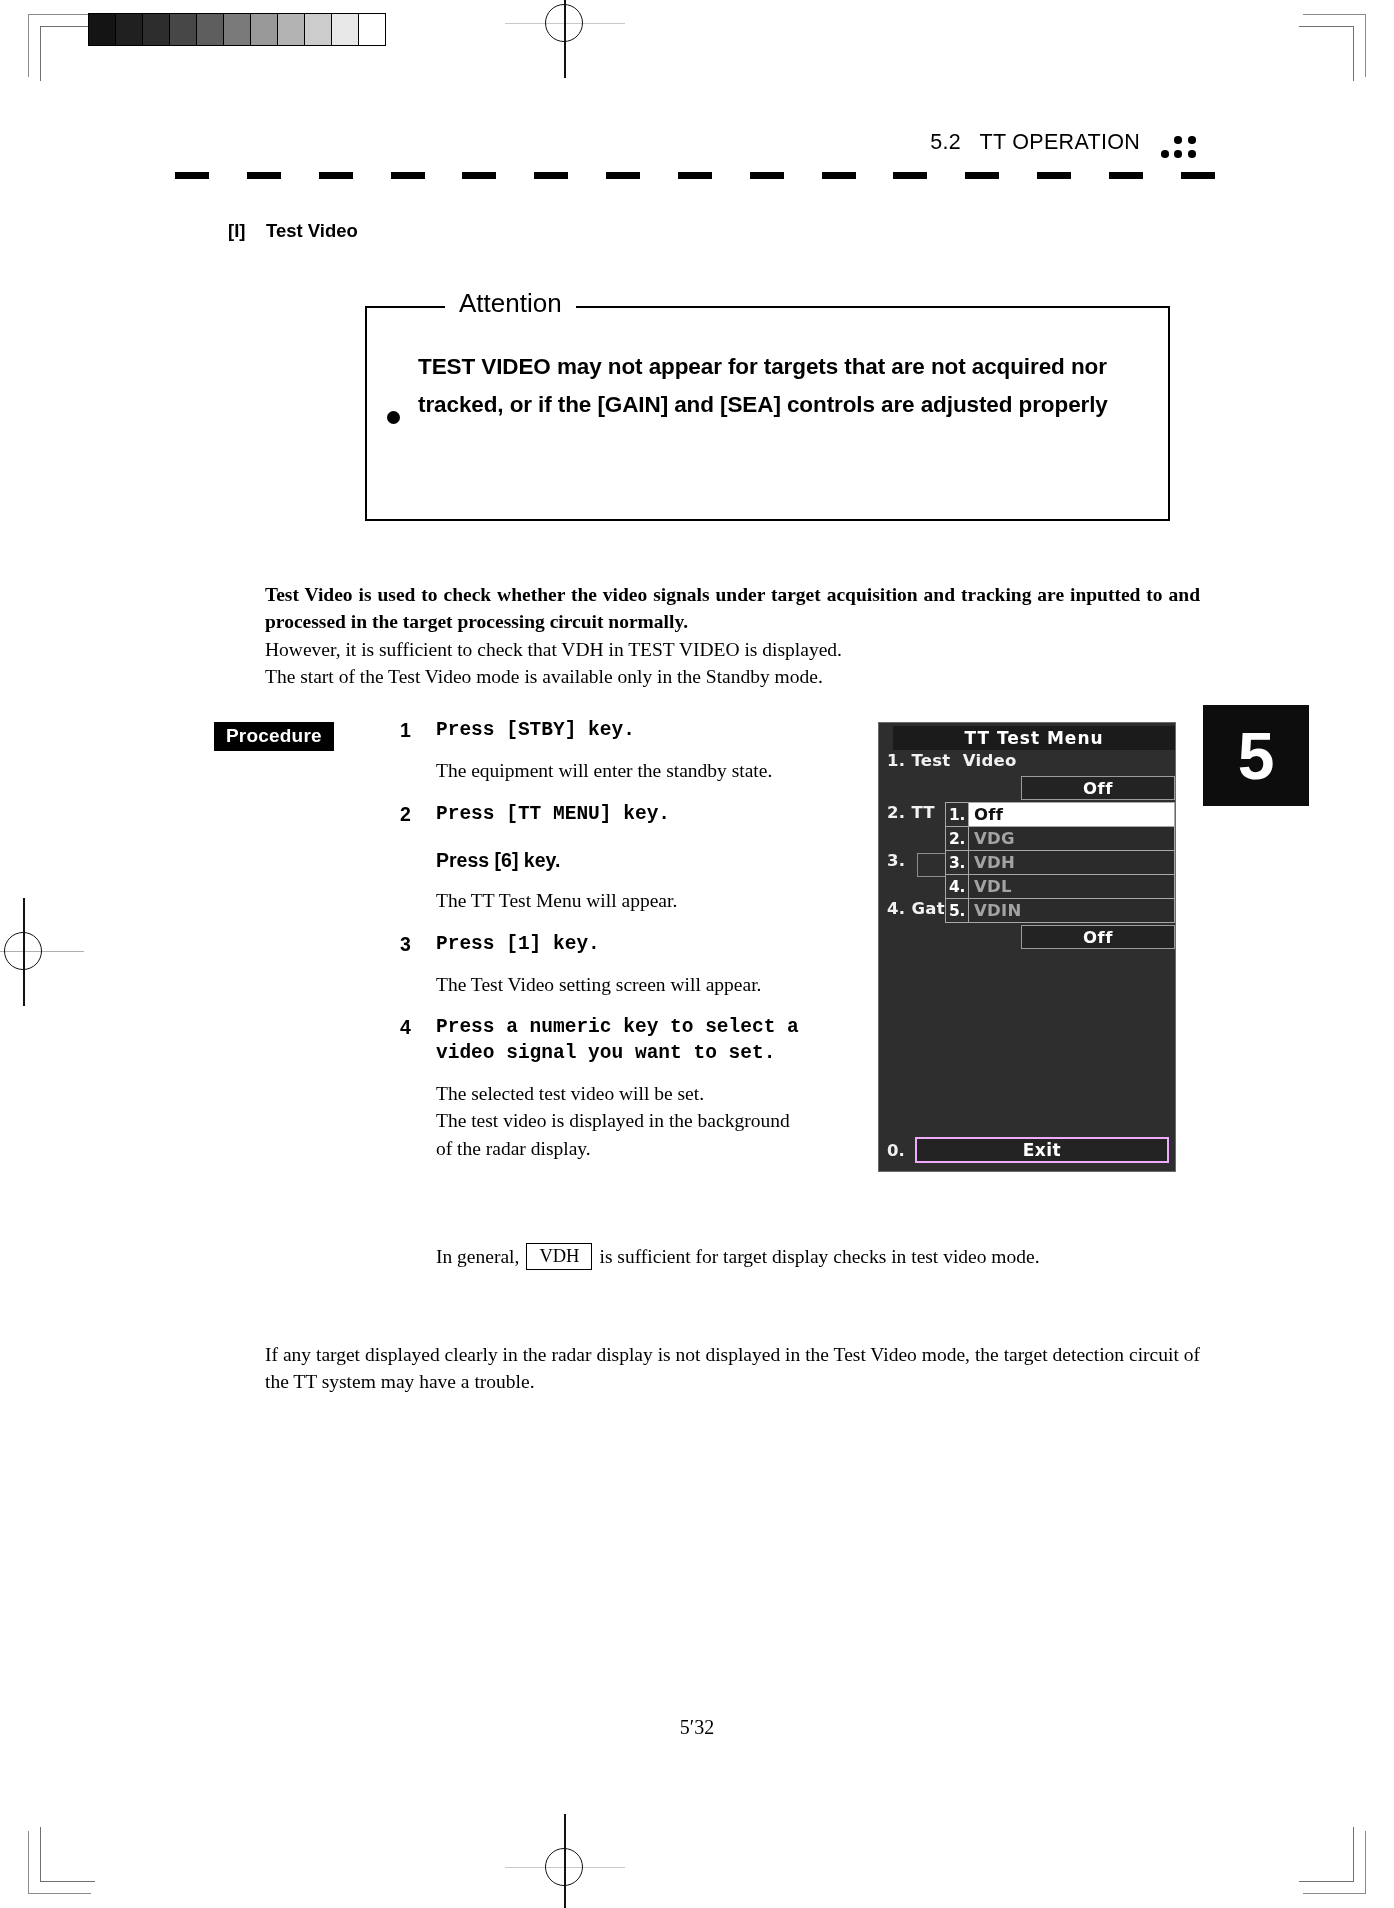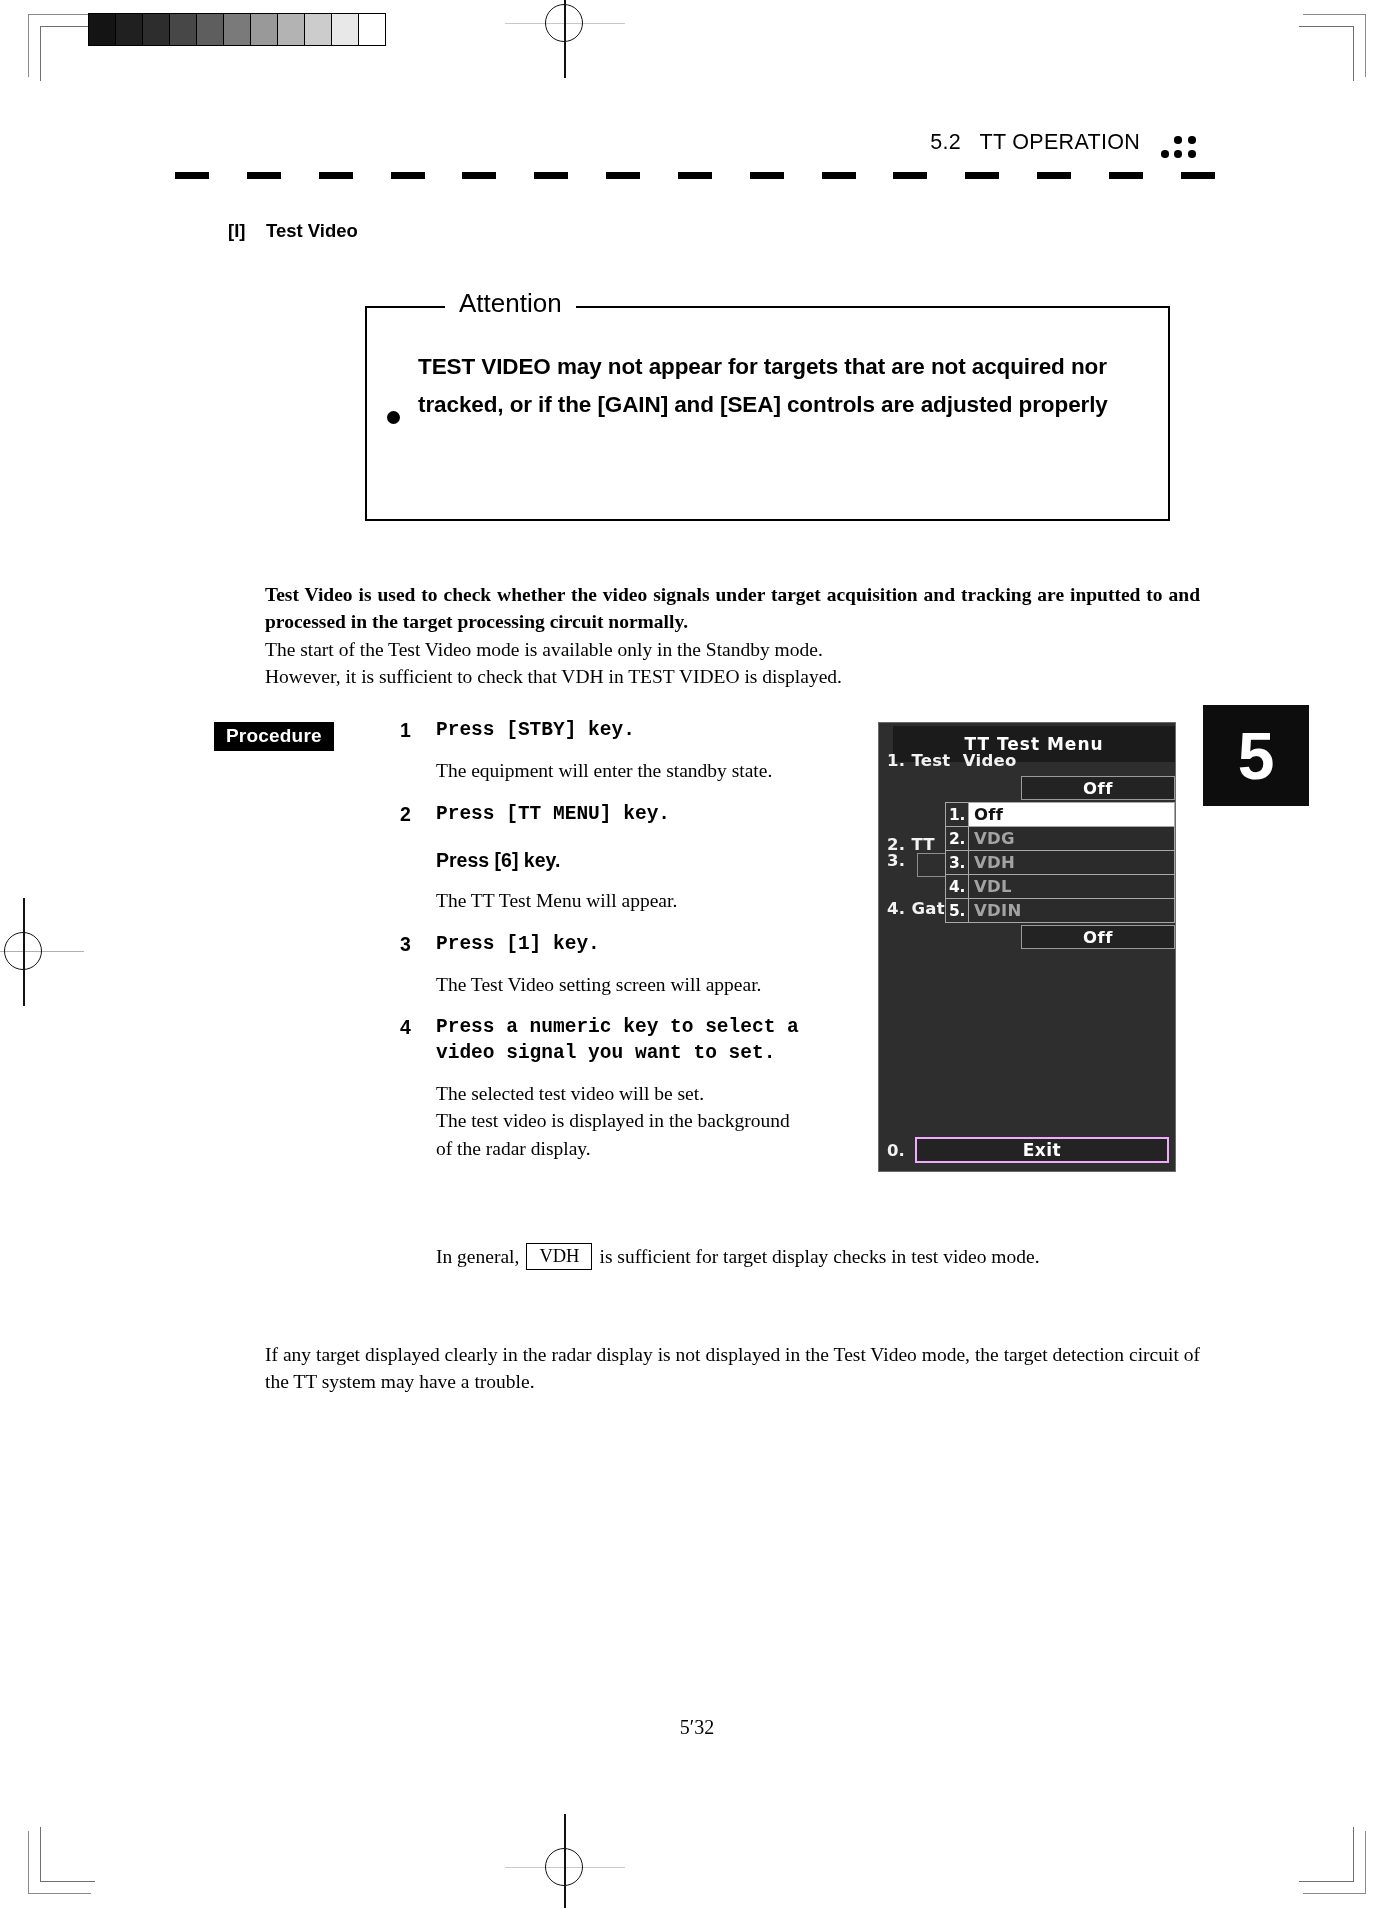--- a/index.html
+++ b/index.html
@@ -331,40 +331,40 @@
     box-sizing: border-box;
     font-family: "DejaVu Sans", sans-serif;
     color: #f2f2f2;
     overflow: hidden;
   }
   .menu-titlebar {
     position: absolute;
     left: 14px;
     top: 3px;
     width: 282px;
-    height: 36px;
+    height: 24px;
     background: #1b1b1b;
     color: #ffffff;
     font-size: 17px;
     font-weight: bold;
     display: flex;
     align-items: center;
     justify-content: center;
     letter-spacing: 1px;
   }
   .menu-row {
     position: absolute;
     font-size: 16.5px;
     font-weight: bold;
     color: #f2f2f2;
     white-space: pre;
     letter-spacing: 0.3px;
   }
   .menu-r1 { left: 8px; top: 28px; }
-  .menu-r2 { left: 8px; top: 80px; margin-top: 32px; }
+  .menu-r2 { left: 8px; top: 80px; }
   .menu-r3 { left: 8px; top: 128px; }
   .menu-r4 { left: 8px; top: 176px; }
 
   .menu-value {
     position: absolute;
     height: 24px;
     background: #232323;
     border: 1px solid #9b9b9b;
     box-sizing: border-box;
     display: flex;
@@ -545,22 +545,22 @@
 <div class="attention-box">
   <div class="attention-legend">Attention</div>
   <div class="attention-body">
     <span class="attention-bullet"></span>
     <span class="attention-text">TEST VIDEO may not appear for targets that are not acquired nor tracked, or if the [GAIN] and [SEA] controls are adjusted properly</span>
   </div>
 </div>
 
 <div class="intro-block">
   <div class="just">Test Video is used to check whether the video signals under target acquisition and tracking are inputted to and processed in the target processing circuit normally.</div>
+  <div>However, it is sufficient to check that VDH in TEST VIDEO is displayed.</div>
   <div>The start of the Test Video mode is available only in the Standby mode.</div>
-  <div>However, it is sufficient to check that VDH in TEST VIDEO is displayed.</div>
 </div>
 
 <div class="procedure-label">Procedure</div>
 
 <div class="steps" id="steps-container">
     <div class="step">
       <div class="step-head">
         <span class="step-num">1</span>
         <span class="step-title">Press [STBY] key.</span>
       </div>

